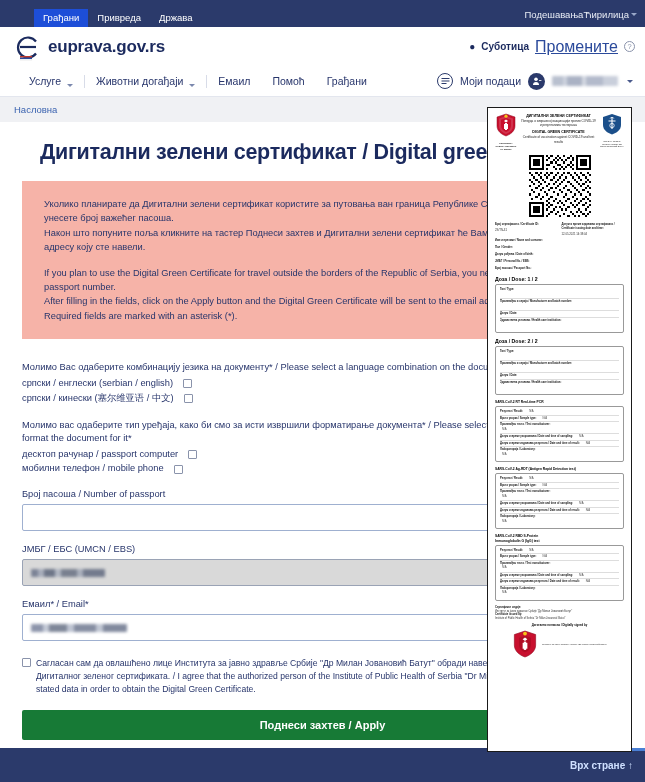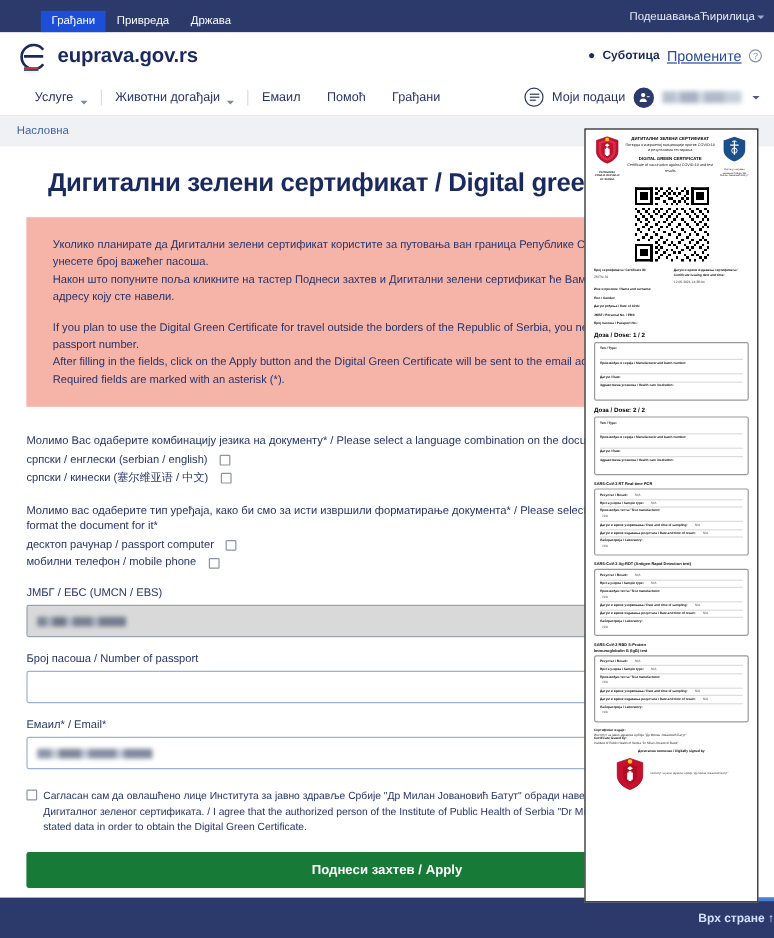--- a/index.html
+++ b/index.html
@@ -39,21 +39,21 @@
   }
   .logo-wrap { display:flex; align-items:center; gap:8px; }
   .logo-e { position:relative; width:26px; height:30px; }
   .logo-e svg { display:block; }
   .brand-text {
     font-size: 17px; font-weight: bold; color:#1b2a5e; letter-spacing:-0.2px;
   }
   .brand-right { margin-left:auto; display:flex; align-items:center; gap:6px; }
   .pin-icon { color:#1b2a5e; font-size:10px; line-height:1; }
   .city { font-size:10px; font-weight:bold; color:#1b2a5e; }
-  .change-link { font-size:12px; color:#2b4a9b; text-decoration:underline; }
+  .change-link { font-size:16px; color:#2b4a9b; text-decoration:underline; }
   .q-icon {
     width:11px;height:11px;border:1px solid #8a93ab;border-radius:50%;
     font-size:7.5px;color:#8a93ab;display:flex;align-items:center;justify-content:center;
   }
 
   
   .navrow {
     height: 31px; background:#fff; display:flex; align-items:center;
     padding: 0 8px 0 18px; border-bottom:1px solid #e3e6ee;
   }
@@ -140,20 +140,21 @@
   .submit-btn {
     margin-top: 14px; width:100%; height:30px; background:#177a36;
     color:#fff; font-size:11px; font-weight:bold; border:none; border-radius:2px;
     font-family:"Liberation Sans", sans-serif; cursor:pointer;
   }
 
   
   .footer {
     position:absolute; left:0; bottom:0; width:100%; height:34px;
     background:#2b3a6b; display:flex; align-items:center; justify-content:flex-end;
+    padding-right: 12px;
   }
   .footer .topaccent {
     position:absolute; right:0; top:0; width:108px; height:3px; background:#4a7fd4;
   }
   .top-link { font-size:10px; color:#cfe0ff; font-weight:bold; }
 
   
   .cert {
     position:absolute; left:487px; top:107px; width:145px; height:645px;
     background:#ffffff; border:1.2px solid #1a1a1a; overflow:hidden;
@@ -311,31 +312,31 @@
           <span>десктоп рачунар / passport computer</span>
           <input type="checkbox" style="">
         </label>
         <label class="optrow">
           <span>мобилни телефон / mobile phone</span>
           <input type="checkbox" style="">
         </label>
       </div>
 
       <div class="fieldblock">
+        <label class="inputlabel">Број пасоша / Number of passport</label>
+        <div class="inwrap">
+          <input class="txtinput" type="text" value="" style="">
+        </div>
+      </div>
+
+      <div class="fieldblock">
         <label class="inputlabel">ЈМБГ / ЕБС (UMCN / EBS)</label>
         <div class="inwrap">
           <input class="txtinput readonly" type="text" readonly="" value="" style="">
           <span class="blurval blur-jmbg"></span>
-        </div>
-      </div>
-
-      <div class="fieldblock">
-        <label class="inputlabel">Број пасоша / Number of passport</label>
-        <div class="inwrap">
-          <input class="txtinput" type="text" value="" style="">
         </div>
       </div>
 
       <div class="fieldblock">
         <label class="inputlabel">Емаил* / Email*</label>
         <div class="inwrap">
           <input class="txtinput" type="text" value="" style="">
           <span class="blurval blur-email"></span>
         </div>
       </div>

